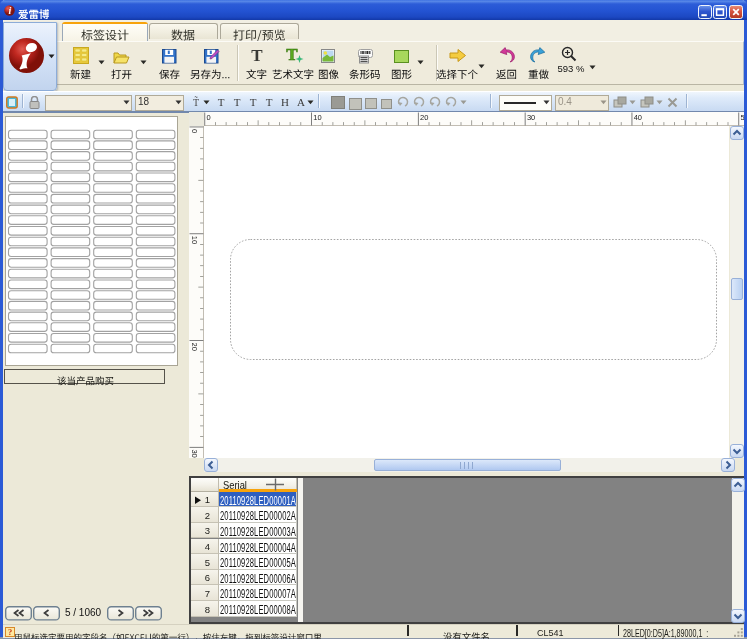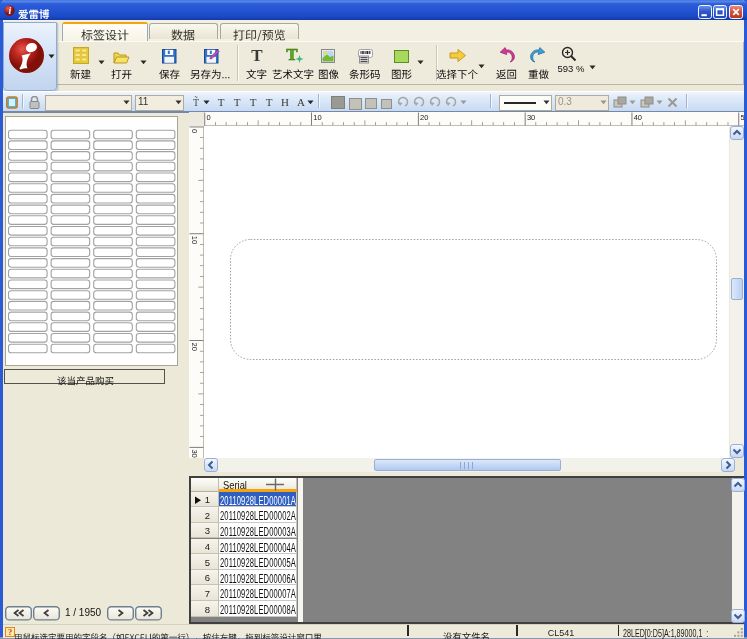--- a/index.html
+++ b/index.html
@@ -287,21 +287,21 @@
     <svg width="7" height="5">
       <path d="M0.5 0.5 L6.5 0.5 L3.5 4.2 Z" fill="#333"></path>
     </svg>
   </div>
 <div class="a" style="left:135px;top:94.5px;width:49px;height:16px;background:#f2eddf;border:1px solid #b0aa98"></div>
 <div class="a" style="left:175px;top:99.5px">
     <svg width="7" height="5">
       <path d="M0.5 0.5 L6.5 0.5 L3.5 4.2 Z" fill="#333"></path>
     </svg>
   </div>
-<div class="a" style="left:138px;top:97px;font-size:10px;color:#333;line-height:10px">11</div>
+<div class="a" style="left:138px;top:97px;font-size:10px;color:#333;line-height:10px">18</div>
 <div class="a" style="left:189px;top:96px;width:14px;height:13px;font-family:'Liberation Serif';font-size:10px;color:#4a4a4a;text-align:center;line-height:13px">T̃</div>
 <div class="a" style="left:214px;top:96px;width:14px;height:13px;font-family:'Liberation Serif';font-size:11px;color:#3a3a3a;text-align:center;line-height:13px">T</div>
 <div class="a" style="left:230px;top:96px;width:14px;height:13px;font-family:'Liberation Serif';font-size:11px;color:#3a3a3a;text-align:center;line-height:13px">T</div>
 <div class="a" style="left:246px;top:96px;width:14px;height:13px;font-family:'Liberation Serif';font-size:11px;color:#3a3a3a;text-align:center;line-height:13px">T</div>
 <div class="a" style="left:262px;top:96px;width:14px;height:13px;font-family:'Liberation Serif';font-size:11px;color:#3a3a3a;text-align:center;line-height:13px">T</div>
 <div class="a" style="left:278px;top:96px;width:14px;height:13px;font-family:'Liberation Serif';font-size:11px;color:#3a3a3a;text-align:center;line-height:13px">H</div>
 <div class="a" style="left:294px;top:96px;width:14px;height:13px;font-family:'Liberation Serif';font-size:11px;color:#3a3a3a;text-align:center;line-height:13px">A</div>
 <div class="a" style="left:203px;top:100px">
     <svg width="7" height="5">
       <path d="M0.5 0.5 L6.5 0.5 L3.5 4.2 Z" fill="#2a2a26"></path>
@@ -355,21 +355,21 @@
       <path d="M0.5 0.5 L6.5 0.5 L3.5 4.2 Z" fill="#333"></path>
     </svg>
   </div>
 <div class="a" style="left:504px;top:101.5px;width:32px;height:2px;background:#282828"></div>
 <div class="a" style="left:555px;top:94.5px;width:54px;height:16px;background:#efeadb;border:1px solid #b0aa98"></div>
 <div class="a" style="left:600px;top:99.5px">
     <svg width="7" height="5">
       <path d="M0.5 0.5 L6.5 0.5 L3.5 4.2 Z" fill="#9a9488"></path>
     </svg>
   </div>
-<div class="a" style="left:558px;top:97px;font-size:10px;color:#9a9488;line-height:10px">0.3</div>
+<div class="a" style="left:558px;top:97px;font-size:10px;color:#9a9488;line-height:10px">0.4</div>
 <div class="a" style="left:613px;top:96px">
     <svg width="14" height="13">
 <rect x="1" y="4" width="8" height="7" fill="#c6c6be" stroke="#8e8e88"></rect>
 <rect x="5" y="1" width="8" height="7" fill="#a8a8a0" stroke="#8e8e88"></rect>
     </svg>
   </div>
 <div class="a" style="left:629px;top:100px">
     <svg width="7" height="5">
       <path d="M0.5 0.5 L6.5 0.5 L3.5 4.2 Z" fill="#9a9a94"></path>
     </svg>
@@ -503,21 +503,21 @@
     </svg>
   </div>
 <div class="a" style="left:32.5px;top:605.5px">
     <svg width="27" height="15">
       <rect x="0.7" y="0.7" width="25.6" height="13.2" rx="3.5" fill="url(#pbg)" stroke="#6e8090" stroke-width="1.4"></rect>
       <g fill="none" stroke="#3c3c3c" stroke-width="1.7">
         <path d="M15.5 4 L11.5 7 L15.5 10"></path>
       </g>
     </svg>
   </div>
-<div class="a" style="left:58px;top:607px;width:50px;text-align:center;font-size:10px;color:#111">1 / 1950</div>
+<div class="a" style="left:58px;top:607px;width:50px;text-align:center;font-size:10px;color:#111">5 / 1060</div>
 <div class="a" style="left:106.5px;top:605.5px">
     <svg width="27" height="15">
       <rect x="0.7" y="0.7" width="25.6" height="13.2" rx="3.5" fill="url(#pbg)" stroke="#6e8090" stroke-width="1.4"></rect>
       <g fill="none" stroke="#3c3c3c" stroke-width="1.7">
         <path d="M11.5 4 L15.5 7 L11.5 10"></path>
       </g>
     </svg>
   </div>
 <div class="a" style="left:134.5px;top:605.5px">
     <svg width="27" height="15">
@@ -755,21 +755,21 @@
     </svg>
   </div>
 <div style="position:absolute;left:14.0px;top:627.2px"><svg width="307.8" height="8.5" viewBox="0 -7.48 307.8 8.5">
       <path d="M1.3 -6.5V-3.5C1.3 -2.3 1.2 -0.8 0.3 0.3C0.4 0.4 0.7 0.6 0.8 0.7C1.4 0.0 1.7 -1.0 1.8 -1.9H4.0V0.6H4.6V-1.9H6.9V-0.2C6.9 -0.0 6.9 0.0 6.7 0.0C6.5 0.0 5.9 0.0 5.3 0.0C5.4 0.2 5.5 0.5 5.6 0.6C6.4 0.6 6.9 0.6 7.1 0.5C7.4 0.4 7.5 0.2 7.5 -0.2V-6.5ZM1.9 -5.9H4.0V-4.6H1.9ZM6.9 -5.9V-4.6H4.6V-5.9ZM1.9 -4.0H4.0V-2.5H1.9C1.9 -2.9 1.9 -3.2 1.9 -3.5ZM6.9 -4.0V-2.5H4.6V-4.0Z M14.8 -3.5C14.8 -0.8 15.1 0.6 16.0 0.6C16.4 0.6 16.6 0.4 16.7 -0.4C16.5 -0.5 16.4 -0.6 16.2 -0.7C16.2 -0.1 16.2 0.0 16.0 0.0C15.6 0.0 15.4 -1.0 15.4 -3.5ZM10.8 -2.8C11.1 -2.6 11.5 -2.3 11.8 -2.1L12.1 -2.5C11.9 -2.7 11.4 -3.0 11.1 -3.1ZM10.7 -1.5C11.0 -1.3 11.5 -1.0 11.7 -0.8L12.0 -1.2C11.8 -1.4 11.4 -1.6 11.0 -1.8ZM13.3 -2.8C13.6 -2.6 14.0 -2.3 14.3 -2.1L14.6 -2.5C14.4 -2.7 13.9 -3.0 13.6 -3.1ZM13.2 -1.5C13.6 -1.2 14.0 -0.9 14.3 -0.7L14.6 -1.1C14.4 -1.3 13.9 -1.6 13.5 -1.8ZM13.2 -5.5V-5.0H15.2V-4.2H10.4V-5.0H12.3V-5.5H10.4V-6.2C11.0 -6.3 11.8 -6.4 12.4 -6.6L12.0 -7.1C11.5 -6.9 10.5 -6.7 9.7 -6.6V-3.7H15.8V-6.7H13.1V-6.2H15.2V-5.5ZM9.7 0.6C9.9 0.5 10.2 0.4 11.9 0.1C11.9 -0.1 11.9 -0.3 11.9 -0.5L10.4 -0.2V-3.4H9.8V-0.5C9.8 -0.2 9.6 -0.0 9.5 0.1C9.6 0.2 9.7 0.4 9.7 0.6ZM12.3 0.6C12.5 0.5 12.7 0.4 14.6 -0.0C14.6 -0.2 14.6 -0.4 14.6 -0.6L12.9 -0.2V-3.4H12.3V-0.5C12.3 -0.1 12.2 -0.0 12.1 0.0C12.1 0.2 12.3 0.4 12.3 0.6Z M21.0 -6.5V-5.9H24.7V-6.5ZM23.6 -2.8C24.0 -1.9 24.4 -0.8 24.5 -0.1L25.1 -0.3C25.0 -1.0 24.6 -2.1 24.2 -2.9ZM21.2 -2.9C21.0 -2.0 20.6 -1.1 20.1 -0.5C20.2 -0.4 20.5 -0.2 20.6 -0.2C21.1 -0.8 21.5 -1.8 21.8 -2.8ZM20.6 -4.5V-3.9H22.4V-0.2C22.4 -0.0 22.4 -0.0 22.2 0.0C22.1 0.0 21.7 0.0 21.3 -0.0C21.4 0.2 21.5 0.5 21.5 0.6C22.1 0.6 22.5 0.6 22.7 0.5C23.0 0.4 23.1 0.2 23.1 -0.1V-3.9H25.1V-4.5ZM18.7 -7.1V-5.3H17.4V-4.7H18.6C18.3 -3.7 17.7 -2.5 17.2 -1.8C17.3 -1.7 17.5 -1.4 17.6 -1.2C18.0 -1.8 18.4 -2.7 18.7 -3.6V0.7H19.4V-3.8C19.6 -3.4 20.0 -2.8 20.1 -2.6L20.5 -3.1C20.3 -3.3 19.6 -4.2 19.4 -4.5V-4.7H20.5V-5.3H19.4V-7.1Z M26.0 -6.5C26.5 -6.1 27.1 -5.5 27.3 -5.1L27.9 -5.5C27.6 -5.9 27.0 -6.5 26.5 -6.9ZM29.3 -6.9C29.1 -6.1 28.7 -5.4 28.3 -4.9C28.4 -4.8 28.7 -4.6 28.8 -4.5C29.0 -4.8 29.2 -5.1 29.4 -5.4H30.6V-4.2H28.2V-3.6H29.8C29.6 -2.5 29.3 -1.7 28.0 -1.2C28.1 -1.1 28.3 -0.9 28.4 -0.7C29.8 -1.3 30.2 -2.2 30.4 -3.6H31.3V-1.6C31.3 -1.0 31.4 -0.8 32.1 -0.8C32.2 -0.8 32.8 -0.8 32.9 -0.8C33.4 -0.8 33.6 -1.1 33.7 -2.1C33.5 -2.2 33.2 -2.3 33.1 -2.4C33.1 -1.5 33.0 -1.4 32.8 -1.4C32.7 -1.4 32.2 -1.4 32.1 -1.4C31.9 -1.4 31.9 -1.4 31.9 -1.6V-3.6H33.6V-4.2H31.3V-5.4H33.2V-6.0H31.3V-7.1H30.6V-6.0H29.6C29.7 -6.2 29.8 -6.5 29.9 -6.8ZM27.6 -3.9H26.0V-3.3H27.0V-0.7C26.7 -0.5 26.3 -0.2 25.9 0.1L26.3 0.7C26.8 0.2 27.3 -0.3 27.6 -0.3C27.8 -0.3 28.0 -0.0 28.3 0.2C28.9 0.5 29.6 0.6 30.6 0.6C31.4 0.6 32.9 0.5 33.5 0.5C33.5 0.3 33.6 -0.0 33.7 -0.2C32.9 -0.1 31.6 -0.0 30.6 -0.0C29.7 -0.0 29.0 -0.1 28.5 -0.4C28.1 -0.6 27.9 -0.8 27.6 -0.9Z M35.9 -3.2C35.7 -1.7 35.3 -0.5 34.3 0.3C34.5 0.4 34.7 0.6 34.8 0.7C35.4 0.2 35.8 -0.4 36.1 -1.2C36.9 0.2 38.2 0.5 39.9 0.5H41.9C41.9 0.4 42.1 0.1 42.2 -0.1C41.7 -0.1 40.3 -0.1 40.0 -0.1C39.5 -0.1 39.0 -0.1 38.6 -0.2V-1.9H41.1V-2.5H38.6V-3.9H40.8V-4.5H35.8V-3.9H37.9V-0.4C37.2 -0.6 36.7 -1.1 36.3 -2.0C36.4 -2.4 36.5 -2.8 36.5 -3.1ZM37.6 -7.0C37.8 -6.8 37.9 -6.4 38.0 -6.2H34.7V-4.3H35.3V-5.6H41.1V-4.3H41.8V-6.2H38.7C38.7 -6.5 38.4 -6.9 38.2 -7.2Z M48.2 -2.0C47.9 -1.5 47.5 -1.1 47.0 -0.8C46.4 -0.9 45.8 -1.1 45.1 -1.2C45.3 -1.4 45.5 -1.7 45.7 -2.0ZM43.5 -5.5V-3.3H45.8C45.7 -3.0 45.5 -2.8 45.4 -2.5H43.0V-2.0H45.0C44.7 -1.6 44.4 -1.2 44.1 -0.9C44.8 -0.7 45.5 -0.6 46.2 -0.4C45.3 -0.1 44.3 0.0 43.0 0.1C43.1 0.3 43.2 0.5 43.3 0.7C44.9 0.5 46.1 0.3 47.1 -0.2C48.2 0.1 49.1 0.4 49.8 0.7L50.4 0.2C49.7 -0.1 48.8 -0.3 47.8 -0.6C48.3 -1.0 48.7 -1.4 48.9 -2.0H50.5V-2.5H46.1C46.2 -2.8 46.4 -3.0 46.5 -3.2L46.1 -3.3H50.0V-5.5H48.0V-6.2H50.4V-6.8H43.1V-6.2H45.4V-5.5ZM46.0 -6.2H47.4V-5.5H46.0ZM44.1 -5.0H45.4V-3.8H44.1ZM46.0 -5.0H47.4V-3.8H46.0ZM48.0 -5.0H49.4V-3.8H48.0Z M52.3 -6.5V-3.5C52.3 -2.3 52.2 -0.8 51.3 0.3C51.4 0.4 51.7 0.6 51.8 0.7C52.4 0.0 52.7 -1.0 52.8 -1.9H55.0V0.6H55.6V-1.9H57.9V-0.2C57.9 -0.0 57.9 0.0 57.7 0.0C57.5 0.0 56.9 0.0 56.3 0.0C56.4 0.2 56.5 0.5 56.6 0.6C57.4 0.6 57.9 0.6 58.1 0.5C58.4 0.4 58.5 0.2 58.5 -0.2V-6.5ZM52.9 -5.9H55.0V-4.6H52.9ZM57.9 -5.9V-4.6H55.6V-5.9ZM52.9 -4.0H55.0V-2.5H52.9C52.9 -2.9 52.9 -3.2 52.9 -3.5ZM57.9 -4.0V-2.5H55.6V-4.0Z M64.2 -3.6C64.7 -3.0 65.2 -2.1 65.5 -1.6L66.0 -1.9C65.8 -2.4 65.2 -3.3 64.7 -3.9ZM61.5 -7.2C61.5 -6.7 61.3 -6.2 61.2 -5.8H60.2V0.5H60.8V-0.2H63.2V-5.8H61.8C61.9 -6.1 62.1 -6.6 62.2 -7.0ZM60.8 -5.2H62.6V-3.4H60.8ZM60.8 -0.8V-2.8H62.6V-0.8ZM64.6 -7.2C64.3 -6.0 63.9 -4.8 63.3 -4.1C63.4 -4.0 63.7 -3.8 63.8 -3.7C64.1 -4.1 64.4 -4.6 64.6 -5.2H66.8C66.7 -1.8 66.5 -0.5 66.3 -0.2C66.2 -0.1 66.1 -0.1 65.9 -0.1C65.7 -0.1 65.2 -0.1 64.6 -0.1C64.8 0.1 64.8 0.3 64.8 0.5C65.3 0.5 65.8 0.5 66.1 0.5C66.4 0.5 66.6 0.4 66.8 0.2C67.1 -0.3 67.3 -1.6 67.4 -5.5C67.4 -5.6 67.4 -5.8 67.4 -5.8H64.8C65.0 -6.2 65.1 -6.6 65.2 -7.0Z M71.9 -3.1V-2.6H68.6V-1.9H71.9V-0.1C71.9 0.0 71.9 0.0 71.7 0.1C71.6 0.1 71.0 0.1 70.4 0.0C70.5 0.2 70.7 0.5 70.7 0.7C71.4 0.7 71.9 0.7 72.2 0.6C72.5 0.5 72.6 0.3 72.6 -0.1V-1.9H75.9V-2.6H72.6V-2.9C73.3 -3.3 74.1 -3.8 74.6 -4.4L74.2 -4.7L74.0 -4.7H70.0V-4.1H73.4C73.0 -3.7 72.4 -3.3 71.9 -3.1ZM71.6 -7.0C71.8 -6.8 71.9 -6.5 72.0 -6.3H68.7V-4.5H69.3V-5.6H75.2V-4.5H75.8V-6.3H72.8C72.7 -6.5 72.4 -6.9 72.2 -7.2Z M81.1 -6.8V-5.8C81.1 -5.2 80.9 -4.4 80.1 -3.9C80.2 -3.8 80.5 -3.6 80.5 -3.5C81.5 -4.1 81.7 -5.0 81.7 -5.8V-6.3H82.9V-4.7C82.9 -4.1 83.0 -3.9 83.5 -3.9C83.6 -3.9 84.1 -3.9 84.2 -3.9C84.3 -3.9 84.5 -3.9 84.6 -3.9C84.6 -4.0 84.6 -4.3 84.6 -4.4C84.5 -4.4 84.3 -4.4 84.2 -4.4C84.1 -4.4 83.7 -4.4 83.6 -4.4C83.5 -4.4 83.4 -4.4 83.4 -4.7V-6.8ZM80.5 -3.3V-2.7H81.1L80.8 -2.6C81.0 -1.9 81.4 -1.3 81.9 -0.8C81.3 -0.3 80.6 -0.0 79.8 0.2C80.0 0.3 80.1 0.5 80.2 0.7C81.0 0.5 81.7 0.1 82.3 -0.3C82.9 0.1 83.5 0.4 84.3 0.7C84.4 0.5 84.5 0.2 84.7 0.1C83.9 -0.1 83.3 -0.4 82.8 -0.8C83.4 -1.4 83.8 -2.1 84.0 -3.2L83.6 -3.3L83.5 -3.3ZM81.3 -2.7H83.3C83.1 -2.1 82.7 -1.6 82.3 -1.2C81.9 -1.6 81.5 -2.1 81.3 -2.7ZM77.5 -6.4V-1.4L76.8 -1.3L76.9 -0.7L77.5 -0.8V0.6H78.1V-0.9L80.2 -1.3L80.2 -1.8L78.1 -1.5V-2.8H80.0V-3.3H78.1V-4.5H80.0V-5.1H78.1V-6.0C78.9 -6.2 79.7 -6.4 80.3 -6.7L79.8 -7.2C79.2 -6.9 78.3 -6.6 77.5 -6.4Z M87.2 -4.5C87.7 -4.2 88.2 -3.8 88.5 -3.5C87.5 -2.9 86.5 -2.5 85.4 -2.3C85.5 -2.2 85.7 -1.9 85.7 -1.7C86.2 -1.8 86.7 -2.0 87.1 -2.2V0.7H87.8V0.2H91.6V0.7H92.2V-2.9H88.8C90.2 -3.6 91.5 -4.7 92.2 -6.1L91.7 -6.3L91.6 -6.3H88.6C88.8 -6.5 89.0 -6.8 89.2 -7.0L88.5 -7.2C87.9 -6.3 87.0 -5.4 85.6 -4.8C85.7 -4.6 85.9 -4.4 86.0 -4.3C86.8 -4.7 87.5 -5.2 88.1 -5.7H91.2C90.7 -5.0 90.0 -4.3 89.1 -3.8C88.7 -4.1 88.2 -4.6 87.7 -4.9ZM91.6 -0.4H87.8V-2.3H91.6Z M99.4 -3.2C99.4 -1.6 100.1 -0.2 101.1 0.8L101.6 0.6C100.6 -0.5 100.0 -1.7 100.0 -3.2C100.0 -4.7 100.6 -6.0 101.6 -7.0L101.1 -7.3C100.1 -6.2 99.4 -4.9 99.4 -3.2Z M105.4 -4.8C105.3 -3.6 105.0 -2.7 104.6 -1.9C104.3 -2.2 103.9 -2.5 103.5 -2.7C103.7 -3.3 103.9 -4.1 104.0 -4.8ZM102.8 -2.5C103.3 -2.2 103.8 -1.7 104.3 -1.3C103.8 -0.6 103.2 -0.1 102.4 0.2C102.5 0.3 102.7 0.5 102.8 0.7C103.6 0.3 104.3 -0.2 104.8 -0.9C105.1 -0.6 105.4 -0.3 105.6 -0.0L106.1 -0.6C105.8 -0.8 105.5 -1.2 105.1 -1.5C105.6 -2.4 105.9 -3.7 106.1 -5.3L105.7 -5.4L105.6 -5.4H104.2C104.3 -6.0 104.4 -6.6 104.5 -7.1L103.8 -7.1C103.8 -6.6 103.7 -6.0 103.6 -5.4H102.4V-4.8H103.4C103.2 -3.9 103.0 -3.1 102.8 -2.5ZM106.5 -6.2V0.5H107.1V-0.2H109.2V0.3H109.9V-6.2ZM107.1 -0.8V-5.6H109.2V-0.8Z M111.4 0.0H115.0V-0.7H112.1V-2.9H114.5V-3.6H112.1V-5.6H114.9V-6.2H111.4Z M115.7 0.0H116.5L117.4 -1.7C117.5 -2.0 117.7 -2.3 117.9 -2.7H117.9C118.1 -2.3 118.3 -2.0 118.4 -1.7L119.4 0.0H120.2L118.4 -3.2L120.1 -6.2H119.3L118.5 -4.6C118.3 -4.4 118.2 -4.1 118.0 -3.7H118.0C117.8 -4.1 117.6 -4.4 117.5 -4.6L116.6 -6.2H115.8L117.5 -3.2Z M123.6 0.1C124.4 0.1 125.0 -0.2 125.5 -0.8L125.1 -1.3C124.7 -0.8 124.2 -0.6 123.6 -0.6C122.4 -0.6 121.7 -1.6 121.7 -3.1C121.7 -4.7 122.5 -5.7 123.6 -5.7C124.2 -5.7 124.6 -5.4 124.9 -5.1L125.3 -5.6C125.0 -6.0 124.4 -6.3 123.6 -6.3C122.1 -6.3 120.9 -5.1 120.9 -3.1C120.9 -1.1 122.0 0.1 123.6 0.1Z M126.7 0.0H130.3V-0.7H127.4V-2.9H129.8V-3.6H127.4V-5.6H130.2V-6.2H126.7Z M131.7 0.0H135.2V-0.7H132.4V-6.2H131.7Z M137.0 0.1C137.2 0.1 137.4 0.1 137.5 0.0L137.4 -0.6C137.3 -0.5 137.2 -0.5 137.2 -0.5C137.1 -0.5 137.0 -0.6 137.0 -0.9V-6.8H136.2V-0.9C136.2 -0.3 136.4 0.1 137.0 0.1Z M142.5 -3.6C143.0 -3.0 143.6 -2.1 143.8 -1.6L144.4 -1.9C144.1 -2.4 143.5 -3.3 143.0 -3.9ZM139.9 -7.2C139.8 -6.7 139.7 -6.2 139.5 -5.8H138.6V0.5H139.2V-0.2H141.5V-5.8H140.1C140.3 -6.1 140.4 -6.6 140.6 -7.0ZM139.2 -5.2H140.9V-3.4H139.2ZM139.2 -0.8V-2.8H140.9V-0.8ZM142.9 -7.2C142.6 -6.0 142.2 -4.8 141.6 -4.1C141.8 -4.0 142.0 -3.8 142.1 -3.7C142.4 -4.1 142.7 -4.6 142.9 -5.2H145.1C145.0 -1.8 144.9 -0.5 144.6 -0.2C144.5 -0.1 144.4 -0.1 144.2 -0.1C144.0 -0.1 143.5 -0.1 143.0 -0.1C143.1 0.1 143.2 0.3 143.2 0.5C143.7 0.5 144.2 0.5 144.4 0.5C144.8 0.5 144.9 0.4 145.1 0.2C145.5 -0.3 145.6 -1.6 145.7 -5.5C145.7 -5.6 145.7 -5.8 145.7 -5.8H143.2C143.3 -6.2 143.4 -6.6 143.5 -7.0Z M147.8 -3.4C147.7 -2.8 147.6 -2.0 147.4 -1.5H149.7C149.0 -0.8 147.9 -0.1 146.9 0.2C147.1 0.3 147.3 0.5 147.3 0.7C148.4 0.3 149.5 -0.4 150.2 -1.3V0.7H150.8V-1.5H153.3C153.2 -0.8 153.1 -0.4 153.0 -0.3C152.9 -0.2 152.9 -0.2 152.7 -0.2C152.6 -0.2 152.2 -0.2 151.7 -0.3C151.8 -0.1 151.9 0.1 151.9 0.3C152.4 0.3 152.8 0.3 153.0 0.3C153.2 0.3 153.4 0.2 153.5 0.1C153.8 -0.1 153.9 -0.6 154.0 -1.8C154.0 -1.9 154.0 -2.1 154.0 -2.1H150.8V-2.9H153.7V-4.7H147.4V-4.2H150.2V-3.4ZM148.3 -2.9H150.2V-2.1H148.2ZM150.8 -4.2H153.1V-3.4H150.8ZM148.1 -7.2C147.8 -6.4 147.3 -5.6 146.7 -5.1C146.9 -5.0 147.1 -4.9 147.3 -4.8C147.6 -5.1 147.9 -5.5 148.2 -5.9H148.6C148.8 -5.6 149.0 -5.2 149.1 -4.9L149.6 -5.1C149.6 -5.3 149.4 -5.6 149.3 -5.9H150.6V-6.4H148.5C148.6 -6.6 148.6 -6.8 148.7 -7.0ZM151.4 -7.2C151.2 -6.4 150.8 -5.7 150.3 -5.2C150.4 -5.1 150.7 -4.9 150.8 -4.8C151.1 -5.1 151.4 -5.5 151.6 -5.9H152.2C152.4 -5.6 152.7 -5.2 152.8 -4.9L153.4 -5.1C153.3 -5.3 153.1 -5.6 152.9 -5.9H154.4V-6.4H151.8C151.9 -6.6 152.0 -6.8 152.0 -7.0Z M155.2 -3.7V-3.0H163.0V-3.7Z M167.0 -6.6V-6.0H171.2V-6.6ZM165.6 -7.1C165.2 -6.5 164.3 -5.8 163.6 -5.3C163.7 -5.2 163.9 -4.9 164.0 -4.8C164.8 -5.3 165.6 -6.2 166.2 -6.9ZM166.7 -4.3V-3.7H169.5V-0.1C169.5 -0.0 169.5 0.0 169.3 0.0C169.1 0.1 168.6 0.1 168.0 0.0C168.1 0.2 168.2 0.5 168.2 0.7C169.0 0.7 169.5 0.7 169.8 0.6C170.1 0.5 170.2 0.3 170.2 -0.1V-3.7H171.5V-4.3ZM165.9 -5.3C165.4 -4.4 164.4 -3.4 163.5 -2.7C163.7 -2.6 163.9 -2.3 164.0 -2.2C164.3 -2.5 164.6 -2.8 165.0 -3.1V0.7H165.6V-3.8C166.0 -4.2 166.3 -4.7 166.5 -5.1Z M174.4 -3.2C174.4 -4.9 173.8 -6.2 172.7 -7.3L172.2 -7.0C173.2 -6.0 173.8 -4.7 173.8 -3.2C173.8 -1.7 173.2 -0.5 172.2 0.6L172.7 0.8C173.8 -0.2 174.4 -1.6 174.4 -3.2Z M181.7 0.9C182.6 0.6 183.1 -0.1 183.1 -1.0C183.1 -1.6 182.9 -2.0 182.4 -2.0C182.1 -2.0 181.8 -1.8 181.8 -1.4C181.8 -1.0 182.1 -0.8 182.4 -0.8L182.6 -0.8C182.5 -0.2 182.1 0.2 181.5 0.5Z M195.4 -3.2C195.3 -2.4 195.0 -1.8 194.6 -1.3C194.1 -1.5 193.7 -1.8 193.2 -2.0C193.4 -2.4 193.6 -2.8 193.8 -3.2ZM192.4 -1.8C192.9 -1.5 193.5 -1.2 194.1 -0.8C193.6 -0.4 192.8 -0.1 191.9 0.1C192.0 0.3 192.1 0.5 192.2 0.7C193.2 0.4 194.1 0.0 194.7 -0.5C195.4 -0.1 196.1 0.3 196.5 0.7L196.9 0.2C196.5 -0.1 195.8 -0.6 195.1 -1.0C195.6 -1.5 195.9 -2.3 196.1 -3.2H197.0V-3.8H194.0C194.2 -4.2 194.4 -4.6 194.5 -5.0L193.8 -5.1C193.7 -4.7 193.5 -4.3 193.3 -3.8H191.9V-3.2H193.1C192.9 -2.7 192.6 -2.2 192.4 -1.8ZM192.1 -6.1V-4.4H192.7V-5.5H196.3V-4.4H196.9V-6.1H194.9C194.8 -6.4 194.6 -6.8 194.5 -7.2L193.9 -7.1C194.0 -6.8 194.1 -6.4 194.2 -6.1ZM190.3 -7.1V-5.4H189.2V-4.8H190.3V-2.7L189.1 -2.4L189.2 -1.7L190.3 -2.1V-0.1C190.3 0.1 190.3 0.1 190.2 0.1C190.1 0.1 189.7 0.1 189.3 0.1C189.4 0.3 189.5 0.5 189.5 0.7C190.1 0.7 190.4 0.7 190.7 0.6C190.9 0.5 191.0 0.3 191.0 -0.1V-2.3L192.0 -2.6L192.0 -3.2L191.0 -2.9V-4.8H191.9V-5.4H191.0V-7.1Z M202.0 -7.0C202.3 -6.5 202.6 -5.9 202.7 -5.6L203.3 -5.8C203.2 -6.2 202.9 -6.7 202.6 -7.2ZM199.8 -7.1C199.3 -5.8 198.5 -4.5 197.6 -3.7C197.8 -3.6 197.9 -3.2 198.0 -3.1C198.3 -3.4 198.6 -3.7 198.9 -4.1V0.7H199.5V-5.1C199.8 -5.7 200.1 -6.3 200.4 -6.9ZM200.0 -0.2V0.4H205.5V-0.2H203.1V-2.4H205.1V-3.0H203.1V-4.9H205.4V-5.5H200.2V-4.9H202.5V-3.0H200.5V-2.4H202.5V-0.2Z M209.0 -7.1C208.9 -6.6 208.8 -6.1 208.7 -5.6H206.4V-5.0H208.5C208.1 -3.2 207.3 -1.5 206.1 -0.3C206.2 -0.2 206.4 0.0 206.5 0.2C207.5 -0.8 208.2 -2.0 208.7 -3.3V-2.7H210.6V-0.2H207.8V0.4H213.9V-0.2H211.2V-2.7H213.5V-3.4H208.7C208.9 -3.9 209.1 -4.4 209.2 -5.0H213.7V-5.6H209.4C209.5 -6.1 209.6 -6.6 209.6 -7.0Z M214.8 -2.9V-2.4H215.7V-0.7C215.7 -0.3 215.5 -0.0 215.3 0.1C215.4 0.2 215.6 0.4 215.7 0.6C215.8 0.4 216.0 0.3 217.3 -0.7C217.2 -0.8 217.2 -1.0 217.1 -1.1L216.3 -0.6V-2.4H217.2V-2.9H216.3V-4.1H217.1V-4.7H215.1C215.3 -4.9 215.5 -5.3 215.7 -5.6H217.2V-6.2H215.9C216.0 -6.5 216.1 -6.7 216.2 -7.0L215.7 -7.2C215.4 -6.3 215.0 -5.5 214.6 -4.9C214.7 -4.8 214.9 -4.5 214.9 -4.4L215.1 -4.6V-4.1H215.7V-2.9ZM219.2 -6.5V-6.0H220.3V-5.3H219.0V-4.8H220.3V-4.1H219.2V-3.7H220.3V-3.0H219.2V-2.5H220.3V-1.8H219.0V-1.3H220.3V-0.3H220.8V-1.3H222.3V-1.8H220.8V-2.5H222.2V-3.0H220.8V-3.7H222.0V-4.8H222.5V-5.3H222.0V-6.5H220.8V-7.1H220.3V-6.5ZM220.8 -4.8H221.5V-4.1H220.8ZM220.8 -5.3V-6.0H221.5V-5.3ZM217.5 -3.5C217.5 -3.5 217.5 -3.6 217.6 -3.6H218.5C218.4 -2.9 218.3 -2.3 218.2 -1.8C218.0 -2.1 217.9 -2.4 217.8 -2.8L217.4 -2.7C217.5 -2.1 217.7 -1.6 217.9 -1.2C217.7 -0.5 217.3 -0.0 216.8 0.3C216.9 0.4 217.0 0.6 217.1 0.7C217.6 0.4 218.0 -0.1 218.3 -0.6C219.0 0.3 220.1 0.6 221.2 0.6H222.3C222.4 0.4 222.5 0.2 222.5 0.0C222.3 0.0 221.5 0.0 221.3 0.0C220.2 0.0 219.2 -0.2 218.5 -1.2C218.8 -1.9 219.0 -2.9 219.0 -4.1L218.7 -4.2L218.6 -4.2H218.1C218.4 -4.8 218.8 -5.7 219.1 -6.5L218.7 -6.7L218.6 -6.6H217.3V-6.1H218.4C218.1 -5.3 217.8 -4.6 217.7 -4.4C217.5 -4.2 217.3 -3.9 217.2 -3.9C217.3 -3.8 217.4 -3.6 217.5 -3.5Z M224.2 0.9C225.1 0.6 225.6 -0.1 225.6 -1.0C225.6 -1.6 225.4 -2.0 224.9 -2.0C224.6 -2.0 224.3 -1.8 224.3 -1.4C224.3 -1.0 224.6 -0.8 224.9 -0.8L225.1 -0.8C225.0 -0.2 224.6 0.2 224.0 0.5Z M232.7 -7.1V-5.4H231.7V-4.8H232.7V-2.9L231.6 -2.6L231.7 -2.0L232.7 -2.3V-0.1C232.7 0.0 232.7 0.0 232.6 0.0C232.5 0.0 232.2 0.0 231.8 0.0C231.9 0.2 232.0 0.5 232.0 0.6C232.5 0.7 232.9 0.6 233.1 0.5C233.3 0.4 233.4 0.2 233.4 -0.1V-2.5L234.3 -2.8L234.2 -3.4L233.4 -3.1V-4.8H234.2V-5.4H233.4V-7.1ZM235.6 -7.1C235.3 -6.1 234.7 -5.0 234.1 -4.4C234.2 -4.3 234.5 -4.1 234.6 -4.0C234.9 -4.4 235.2 -4.8 235.5 -5.4H239.4V-6.0H235.8C235.9 -6.3 236.1 -6.6 236.2 -7.0ZM235.2 -4.4V-3.0L234.3 -2.6L234.5 -2.1L235.2 -2.4V-0.4C235.2 0.4 235.4 0.6 236.4 0.6C236.6 0.6 238.2 0.6 238.4 0.6C239.2 0.6 239.4 0.3 239.5 -0.7C239.3 -0.7 239.1 -0.8 238.9 -0.9C238.9 -0.1 238.8 0.1 238.4 0.1C238.0 0.1 236.7 0.1 236.4 0.1C235.8 0.1 235.7 -0.0 235.7 -0.4V-2.6L236.8 -3.0V-0.8H237.3V-3.2L238.4 -3.6C238.4 -2.6 238.4 -1.9 238.3 -1.7C238.3 -1.6 238.2 -1.6 238.1 -1.6C238.1 -1.6 237.8 -1.6 237.7 -1.6C237.7 -1.5 237.8 -1.2 237.8 -1.0C238.0 -1.0 238.3 -1.0 238.5 -1.1C238.7 -1.1 238.9 -1.3 238.9 -1.6C238.9 -1.9 238.9 -2.9 238.9 -4.1L239.0 -4.2L238.6 -4.4L238.4 -4.3L238.4 -4.2L237.3 -3.8V-5.1H236.8V-3.6L235.7 -3.2V-4.4Z M245.3 -6.4V-1.3H245.9V-6.4ZM247.0 -7.0V-0.3C247.0 -0.2 246.9 -0.1 246.8 -0.1C246.6 -0.1 246.2 -0.1 245.7 -0.1C245.8 0.0 245.9 0.3 245.9 0.5C246.5 0.5 247.0 0.5 247.2 0.4C247.5 0.3 247.6 0.1 247.6 -0.3V-7.0ZM240.4 -0.4 240.5 0.3C241.6 0.0 243.2 -0.3 244.8 -0.6L244.7 -1.1L242.9 -0.8V-2.1H244.6V-2.7H242.9V-3.6H242.3V-2.7H240.7V-2.1H242.3V-0.7ZM240.8 -3.7C241.1 -3.8 241.4 -3.9 244.0 -4.1C244.1 -3.9 244.2 -3.7 244.3 -3.6L244.8 -3.9C244.6 -4.4 244.0 -5.2 243.5 -5.7L243.1 -5.5C243.3 -5.2 243.5 -4.9 243.7 -4.6L241.5 -4.4C241.9 -4.9 242.2 -5.5 242.5 -6.0H244.8V-6.6H240.4V-6.0H241.8C241.5 -5.4 241.2 -4.9 241.0 -4.7C240.9 -4.5 240.8 -4.4 240.6 -4.3C240.7 -4.2 240.8 -3.9 240.8 -3.7Z M252.3 -6.5V-5.9H256.0V-6.5ZM255.0 -2.8C255.4 -1.9 255.8 -0.8 255.9 -0.1L256.5 -0.3C256.3 -1.0 255.9 -2.1 255.5 -2.9ZM252.5 -2.9C252.3 -2.0 251.9 -1.1 251.4 -0.5C251.6 -0.4 251.8 -0.2 251.9 -0.2C252.4 -0.8 252.8 -1.8 253.1 -2.8ZM251.9 -4.5V-3.9H253.7V-0.2C253.7 -0.0 253.7 -0.0 253.6 0.0C253.5 0.0 253.1 0.0 252.6 -0.0C252.7 0.2 252.8 0.5 252.8 0.6C253.4 0.6 253.8 0.6 254.1 0.5C254.3 0.4 254.4 0.2 254.4 -0.1V-3.9H256.5V-4.5ZM250.1 -7.1V-5.3H248.8V-4.7H249.9C249.6 -3.7 249.1 -2.5 248.5 -1.8C248.7 -1.7 248.8 -1.4 248.9 -1.2C249.3 -1.8 249.7 -2.7 250.1 -3.6V0.7H250.7V-3.8C251.0 -3.4 251.3 -2.8 251.5 -2.6L251.8 -3.1C251.7 -3.3 250.9 -4.2 250.7 -4.5V-4.7H251.8V-5.3H250.7V-7.1Z M260.4 -2.4C260.7 -1.8 261.1 -1.1 261.2 -0.6L261.7 -0.9C261.6 -1.3 261.3 -2.0 260.9 -2.6ZM258.3 -2.1C258.7 -1.6 259.1 -0.9 259.3 -0.5L259.8 -0.7C259.6 -1.2 259.2 -1.9 258.8 -2.4ZM262.8 -3.4H259.3V-2.9H262.8ZM261.7 -7.2C261.5 -6.6 261.1 -6.0 260.7 -5.6C260.7 -5.5 260.9 -5.4 261.0 -5.3C260.1 -4.4 258.6 -3.6 257.1 -3.1C257.3 -3.0 257.4 -2.8 257.5 -2.6C258.1 -2.8 258.7 -3.1 259.3 -3.4C260.0 -3.8 260.6 -4.2 261.1 -4.6C262.0 -3.8 263.4 -3.1 264.6 -2.7C264.7 -2.9 264.9 -3.1 265.0 -3.2C263.8 -3.6 262.3 -4.3 261.4 -5.0L261.6 -5.2L261.3 -5.3C261.4 -5.5 261.6 -5.7 261.7 -5.9H262.5C262.8 -5.5 263.0 -5.0 263.2 -4.7L263.8 -4.9C263.7 -5.2 263.4 -5.5 263.2 -5.9H264.8V-6.4H262.0C262.1 -6.6 262.2 -6.8 262.3 -7.0ZM258.4 -7.2C258.1 -6.3 257.7 -5.5 257.2 -5.0C257.3 -4.9 257.6 -4.7 257.7 -4.6C258.0 -4.9 258.3 -5.4 258.5 -5.9H258.9C259.1 -5.5 259.3 -5.0 259.4 -4.7L259.9 -4.9C259.9 -5.2 259.7 -5.5 259.5 -5.9H260.9V-6.4H258.8C258.9 -6.6 258.9 -6.8 259.0 -7.0ZM263.3 -2.5C262.9 -1.7 262.4 -0.8 261.9 -0.1H257.4V0.5H264.8V-0.1H262.7C263.1 -0.8 263.5 -1.6 263.9 -2.4Z M266.4 -6.6C266.8 -6.2 267.4 -5.6 267.7 -5.3L268.1 -5.7C267.8 -6.1 267.2 -6.6 266.8 -7.0ZM265.7 -4.5V-3.9H266.9V-0.8C266.9 -0.4 266.6 -0.1 266.5 -0.0C266.6 0.1 266.8 0.4 266.8 0.5C267.0 0.3 267.2 0.2 268.7 -1.0C268.6 -1.1 268.5 -1.3 268.5 -1.5L267.5 -0.8V-4.5ZM269.5 -6.8V-5.9C269.5 -5.3 269.3 -4.6 268.2 -4.0C268.3 -3.9 268.5 -3.7 268.6 -3.6C269.8 -4.2 270.1 -5.1 270.1 -5.9V-6.2H271.6V-4.9C271.6 -4.2 271.7 -4.0 272.3 -4.0C272.4 -4.0 272.8 -4.0 273.0 -4.0C273.1 -4.0 273.3 -4.0 273.4 -4.0C273.4 -4.2 273.4 -4.4 273.4 -4.6C273.3 -4.6 273.1 -4.5 273.0 -4.5C272.9 -4.5 272.5 -4.5 272.4 -4.5C272.2 -4.5 272.2 -4.6 272.2 -4.9V-6.8ZM272.2 -2.8C271.9 -2.1 271.4 -1.5 270.9 -1.1C270.3 -1.6 269.8 -2.1 269.5 -2.8ZM268.6 -3.4V-2.8H269.0L268.9 -2.7C269.3 -2.0 269.7 -1.3 270.4 -0.7C269.7 -0.3 269.0 -0.0 268.2 0.1C268.4 0.3 268.5 0.5 268.5 0.7C269.4 0.5 270.1 0.1 270.8 -0.3C271.5 0.1 272.3 0.5 273.1 0.7C273.2 0.5 273.4 0.3 273.5 0.1C272.7 -0.0 272.0 -0.3 271.4 -0.7C272.1 -1.4 272.7 -2.2 273.0 -3.2L272.6 -3.4L272.5 -3.4Z M275.0 -6.6C275.5 -6.2 276.1 -5.6 276.3 -5.2L276.8 -5.7C276.5 -6.1 275.9 -6.6 275.4 -7.0ZM274.2 -4.5V-3.8H275.6V-0.8C275.6 -0.4 275.3 -0.2 275.2 -0.1C275.3 0.1 275.4 0.3 275.5 0.5C275.6 0.3 275.9 0.2 277.5 -1.0C277.4 -1.1 277.3 -1.4 277.3 -1.5L276.2 -0.8V-4.5ZM279.2 -7.1V-4.3H277.0V-3.7H279.2V0.7H279.8V-3.7H282.0V-4.3H279.8V-7.1Z M285.5 -5.7C284.8 -5.2 283.9 -4.8 283.1 -4.5L283.4 -4.0C284.3 -4.3 285.2 -4.8 286.0 -5.4ZM287.2 -5.4C288.1 -5.0 289.2 -4.4 289.8 -4.0L290.2 -4.4C289.6 -4.8 288.5 -5.4 287.6 -5.7ZM286.0 -4.9C285.9 -4.6 285.7 -4.3 285.5 -4.0H283.7V0.7H284.4V0.3H288.9V0.6H289.5V-4.0H286.1C286.3 -4.2 286.5 -4.5 286.7 -4.7ZM284.4 -0.1V-3.5H288.9V-0.1ZM285.4 -1.9C285.8 -1.7 286.1 -1.6 286.5 -1.4C286.0 -1.1 285.3 -0.8 284.7 -0.7C284.8 -0.6 284.9 -0.4 285.0 -0.3C285.7 -0.5 286.4 -0.7 287.0 -1.1C287.4 -0.9 287.8 -0.6 288.1 -0.4L288.4 -0.8C288.2 -1.0 287.8 -1.2 287.4 -1.4C287.8 -1.8 288.1 -2.2 288.3 -2.7L288.0 -2.9L287.9 -2.8H286.0C286.1 -3.0 286.1 -3.1 286.2 -3.3L285.7 -3.4C285.5 -2.9 285.2 -2.4 284.7 -2.1C284.8 -2.0 285.0 -1.9 285.0 -1.8C285.3 -2.0 285.5 -2.2 285.7 -2.4H287.6C287.5 -2.1 287.2 -1.9 286.9 -1.7C286.5 -1.9 286.1 -2.0 285.8 -2.2ZM286.0 -7.0C286.1 -6.8 286.2 -6.6 286.3 -6.4H283.0V-5.1H283.6V-5.9H289.5V-5.1H290.2V-6.4H287.0C286.9 -6.7 286.8 -7.0 286.6 -7.2Z M291.9 -6.2V0.5H292.6V-0.3H297.6V0.4H298.3V-6.2ZM292.6 -0.9V-5.6H297.6V-0.9Z M301.3 -4.6H303.3V-3.5H301.3ZM303.9 -4.6H306.0V-3.5H303.9ZM301.3 -6.2H303.3V-5.2H301.3ZM303.9 -6.2H306.0V-5.2H303.9ZM300.4 -2.0V-1.4H303.3V-0.2H299.8V0.4H307.4V-0.2H304.0V-1.4H306.9V-2.0H304.0V-3.0H306.7V-6.8H300.6V-3.0H303.3V-2.0Z" fill="#1c1c18"></path>
     </svg></div>
 <div class="a" style="left:407px;top:625px;width:1.5px;height:11px;background:#2a2a26"></div>
 <div style="position:absolute;left:442.5px;top:627.2px"><svg width="47.0" height="9.4" viewBox="0 -8.27 47.0 9.4">
       <path d="M0.8 -7.3C1.4 -6.9 2.1 -6.5 2.5 -6.2L2.9 -6.7C2.5 -7.0 1.7 -7.5 1.2 -7.8ZM0.3 -4.7C0.9 -4.4 1.7 -4.0 2.1 -3.7L2.5 -4.3C2.1 -4.6 1.3 -5.0 0.7 -5.2ZM0.6 0.2 1.2 0.6C1.7 -0.3 2.4 -1.4 2.8 -2.4L2.3 -2.9C1.8 -1.8 1.1 -0.6 0.6 0.2ZM4.2 -7.6V-6.5C4.2 -5.8 4.0 -5.0 2.7 -4.4C2.9 -4.3 3.1 -4.0 3.2 -3.9C4.6 -4.5 4.9 -5.6 4.9 -6.5V-6.9H6.7V-5.5C6.7 -4.7 6.9 -4.4 7.6 -4.4C7.7 -4.4 8.3 -4.4 8.4 -4.4C8.6 -4.4 8.9 -4.4 9.0 -4.5C9.0 -4.7 8.9 -5.0 8.9 -5.2C8.8 -5.1 8.6 -5.1 8.4 -5.1C8.3 -5.1 7.7 -5.1 7.6 -5.1C7.4 -5.1 7.4 -5.2 7.4 -5.5V-7.6ZM7.4 -3.1C7.0 -2.4 6.5 -1.8 5.8 -1.3C5.2 -1.8 4.7 -2.4 4.3 -3.1ZM3.2 -3.7V-3.1H3.8L3.6 -3.0C4.0 -2.2 4.5 -1.5 5.2 -0.9C4.4 -0.4 3.5 -0.1 2.5 0.1C2.6 0.3 2.8 0.6 2.9 0.7C3.9 0.5 4.9 0.1 5.8 -0.4C6.6 0.1 7.5 0.5 8.6 0.8C8.7 0.6 8.9 0.3 9.1 0.1C8.1 -0.1 7.2 -0.4 6.4 -0.9C7.3 -1.6 7.9 -2.4 8.3 -3.6L7.9 -3.8L7.7 -3.7Z M13.1 -7.9C13.0 -7.5 12.8 -7.1 12.7 -6.7H10.0V-6.0H12.4C11.8 -4.8 10.9 -3.6 9.8 -2.9C9.9 -2.7 10.1 -2.5 10.2 -2.3C10.8 -2.7 11.3 -3.2 11.8 -3.8V0.7H12.5V-1.1H16.4V-0.1C16.4 0.0 16.4 0.1 16.2 0.1C16.0 0.1 15.5 0.1 14.9 0.0C14.9 0.2 15.0 0.5 15.1 0.7C15.9 0.7 16.4 0.7 16.7 0.6C17.0 0.5 17.1 0.3 17.1 -0.1V-4.9H12.6C12.8 -5.3 13.0 -5.6 13.1 -6.0H18.2V-6.7H13.4C13.6 -7.0 13.7 -7.4 13.8 -7.7ZM12.5 -2.7H16.4V-1.7H12.5ZM12.5 -3.3V-4.3H16.4V-3.3Z M22.8 -7.7C23.1 -7.3 23.4 -6.6 23.5 -6.3L24.3 -6.5C24.1 -6.9 23.8 -7.5 23.5 -8.0ZM19.3 -6.2V-5.5H20.7C21.3 -4.1 22.0 -2.9 23.0 -1.9C22.0 -1.0 20.7 -0.4 19.1 0.1C19.3 0.2 19.5 0.6 19.6 0.7C21.2 0.2 22.5 -0.5 23.5 -1.4C24.6 -0.4 25.9 0.3 27.4 0.7C27.5 0.5 27.7 0.2 27.9 0.0C26.4 -0.3 25.1 -1.0 24.1 -1.9C25.0 -2.9 25.7 -4.1 26.3 -5.5H27.8V-6.2ZM23.5 -2.4C22.7 -3.3 22.0 -4.3 21.5 -5.5H25.5C25.0 -4.3 24.4 -3.2 23.5 -2.4Z M31.2 -3.2V-2.5H33.9V0.8H34.6V-2.5H37.2V-3.2H34.6V-5.3H36.7V-6.0H34.6V-7.8H33.9V-6.0H32.6C32.7 -6.4 32.8 -6.8 32.9 -7.3L32.3 -7.4C32.0 -6.2 31.6 -5.0 31.1 -4.2C31.3 -4.1 31.6 -3.9 31.7 -3.8C32.0 -4.2 32.2 -4.7 32.4 -5.3H33.9V-3.2ZM30.7 -7.9C30.2 -6.4 29.4 -5.0 28.5 -4.1C28.6 -3.9 28.8 -3.6 28.9 -3.4C29.2 -3.7 29.5 -4.1 29.8 -4.5V0.7H30.4V-5.6C30.8 -6.3 31.1 -7.0 31.4 -7.7Z M40.1 -5.0C40.6 -4.6 41.1 -4.2 41.5 -3.8C40.4 -3.2 39.2 -2.8 38.0 -2.6C38.2 -2.4 38.3 -2.1 38.4 -1.9C38.9 -2.0 39.5 -2.2 40.0 -2.4V0.7H40.7V0.3H44.9V0.7H45.6V-3.2H41.8C43.4 -4.0 44.8 -5.2 45.5 -6.7L45.1 -7.0L44.9 -7.0H41.6C41.8 -7.2 42.0 -7.5 42.2 -7.8L41.4 -7.9C40.9 -7.0 39.8 -6.0 38.2 -5.3C38.4 -5.1 38.6 -4.9 38.7 -4.7C39.6 -5.2 40.4 -5.7 41.0 -6.3H44.5C43.9 -5.5 43.1 -4.8 42.2 -4.2C41.7 -4.6 41.1 -5.0 40.6 -5.4ZM44.9 -0.4H40.7V-2.5H44.9Z" fill="#1c1c18"></path>
     </svg></div>
 <div class="a" style="left:516px;top:625px;width:1.5px;height:11px;background:#2a2a26"></div>
-<div class="a" style="left:537px;top:627.5px;width:48px;text-align:center;font-size:9px;color:#1c1c18">CL541</div>
+<div class="a" style="left:537px;top:627.5px;width:48px;text-align:left;font-size:9px;color:#1c1c18">CL541</div>
 <div class="a" style="left:617.5px;top:625px;width:1.5px;height:11px;background:#2a2a26"></div>
 <div class="a" style="left:622.5px;top:626.5px;font-size:10.5px;color:#1c1c18;white-space:nowrap;transform:scaleX(0.68);transform-origin:0 0">28LED[0:D5]A:1,89000,1&nbsp;&nbsp;:</div>
 <div class="a" style="left:733px;top:627px">
     <svg width="12" height="12">
       <rect x="7.8" y="1.0" width="2" height="2" fill="#a8a496"></rect>
       <rect x="4.4" y="4.4" width="2" height="2" fill="#a8a496"></rect>
       <rect x="7.8" y="4.4" width="2" height="2" fill="#a8a496"></rect>
       <rect x="1.0" y="7.8" width="2" height="2" fill="#a8a496"></rect>
       <rect x="4.4" y="7.8" width="2" height="2" fill="#a8a496"></rect>
       <rect x="7.8" y="7.8" width="2" height="2" fill="#a8a496"></rect>

